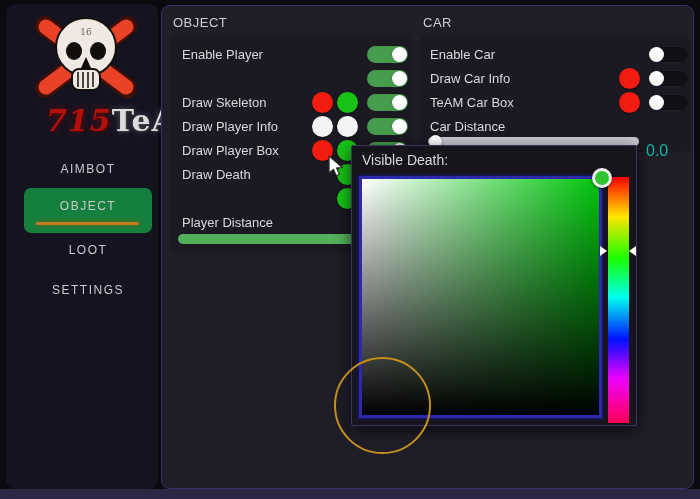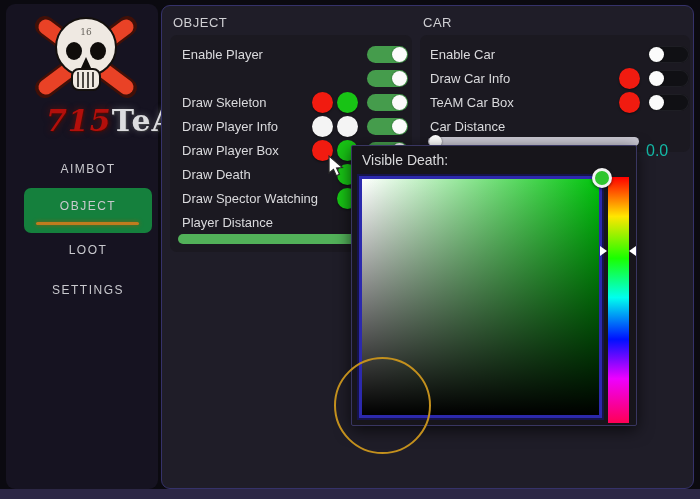--- a/index.html
+++ b/index.html
@@ -180,21 +180,20 @@
   <span class="row-label" style="left:182px">Draw Player Box</span>
   <span class="circle" style="left:312px" data-color="red"></span>
   <span class="circle" style="left:337px" data-color="green"></span>
   <span class="toggle" style="left:367px" data-state="on"></span>
 </div>
 <div class="abs prow" style="top:163px">
   <span class="row-label" style="left:182px">Draw Death</span>
   <span class="circle" style="left:337px" data-color="green"></span>
 </div>
 <div class="abs prow" style="top:187px">
-  <span class="row-label" style="left:182px">Draw Spector Watching</span>
   <span class="circle" style="left:337px" data-color="green"></span>
 </div>
 <div class="abs prow" style="top:211px">
   <span class="row-label" style="left:182px">Player Distance</span>
 </div>
 <div id="player-distance-bar" class="abs"></div>
 
 <div class="abs prow" style="top:43px">
   <span class="row-label" style="left:430px">Enable Car</span>
   <span class="toggle" style="left:648px" data-state="off"></span>

